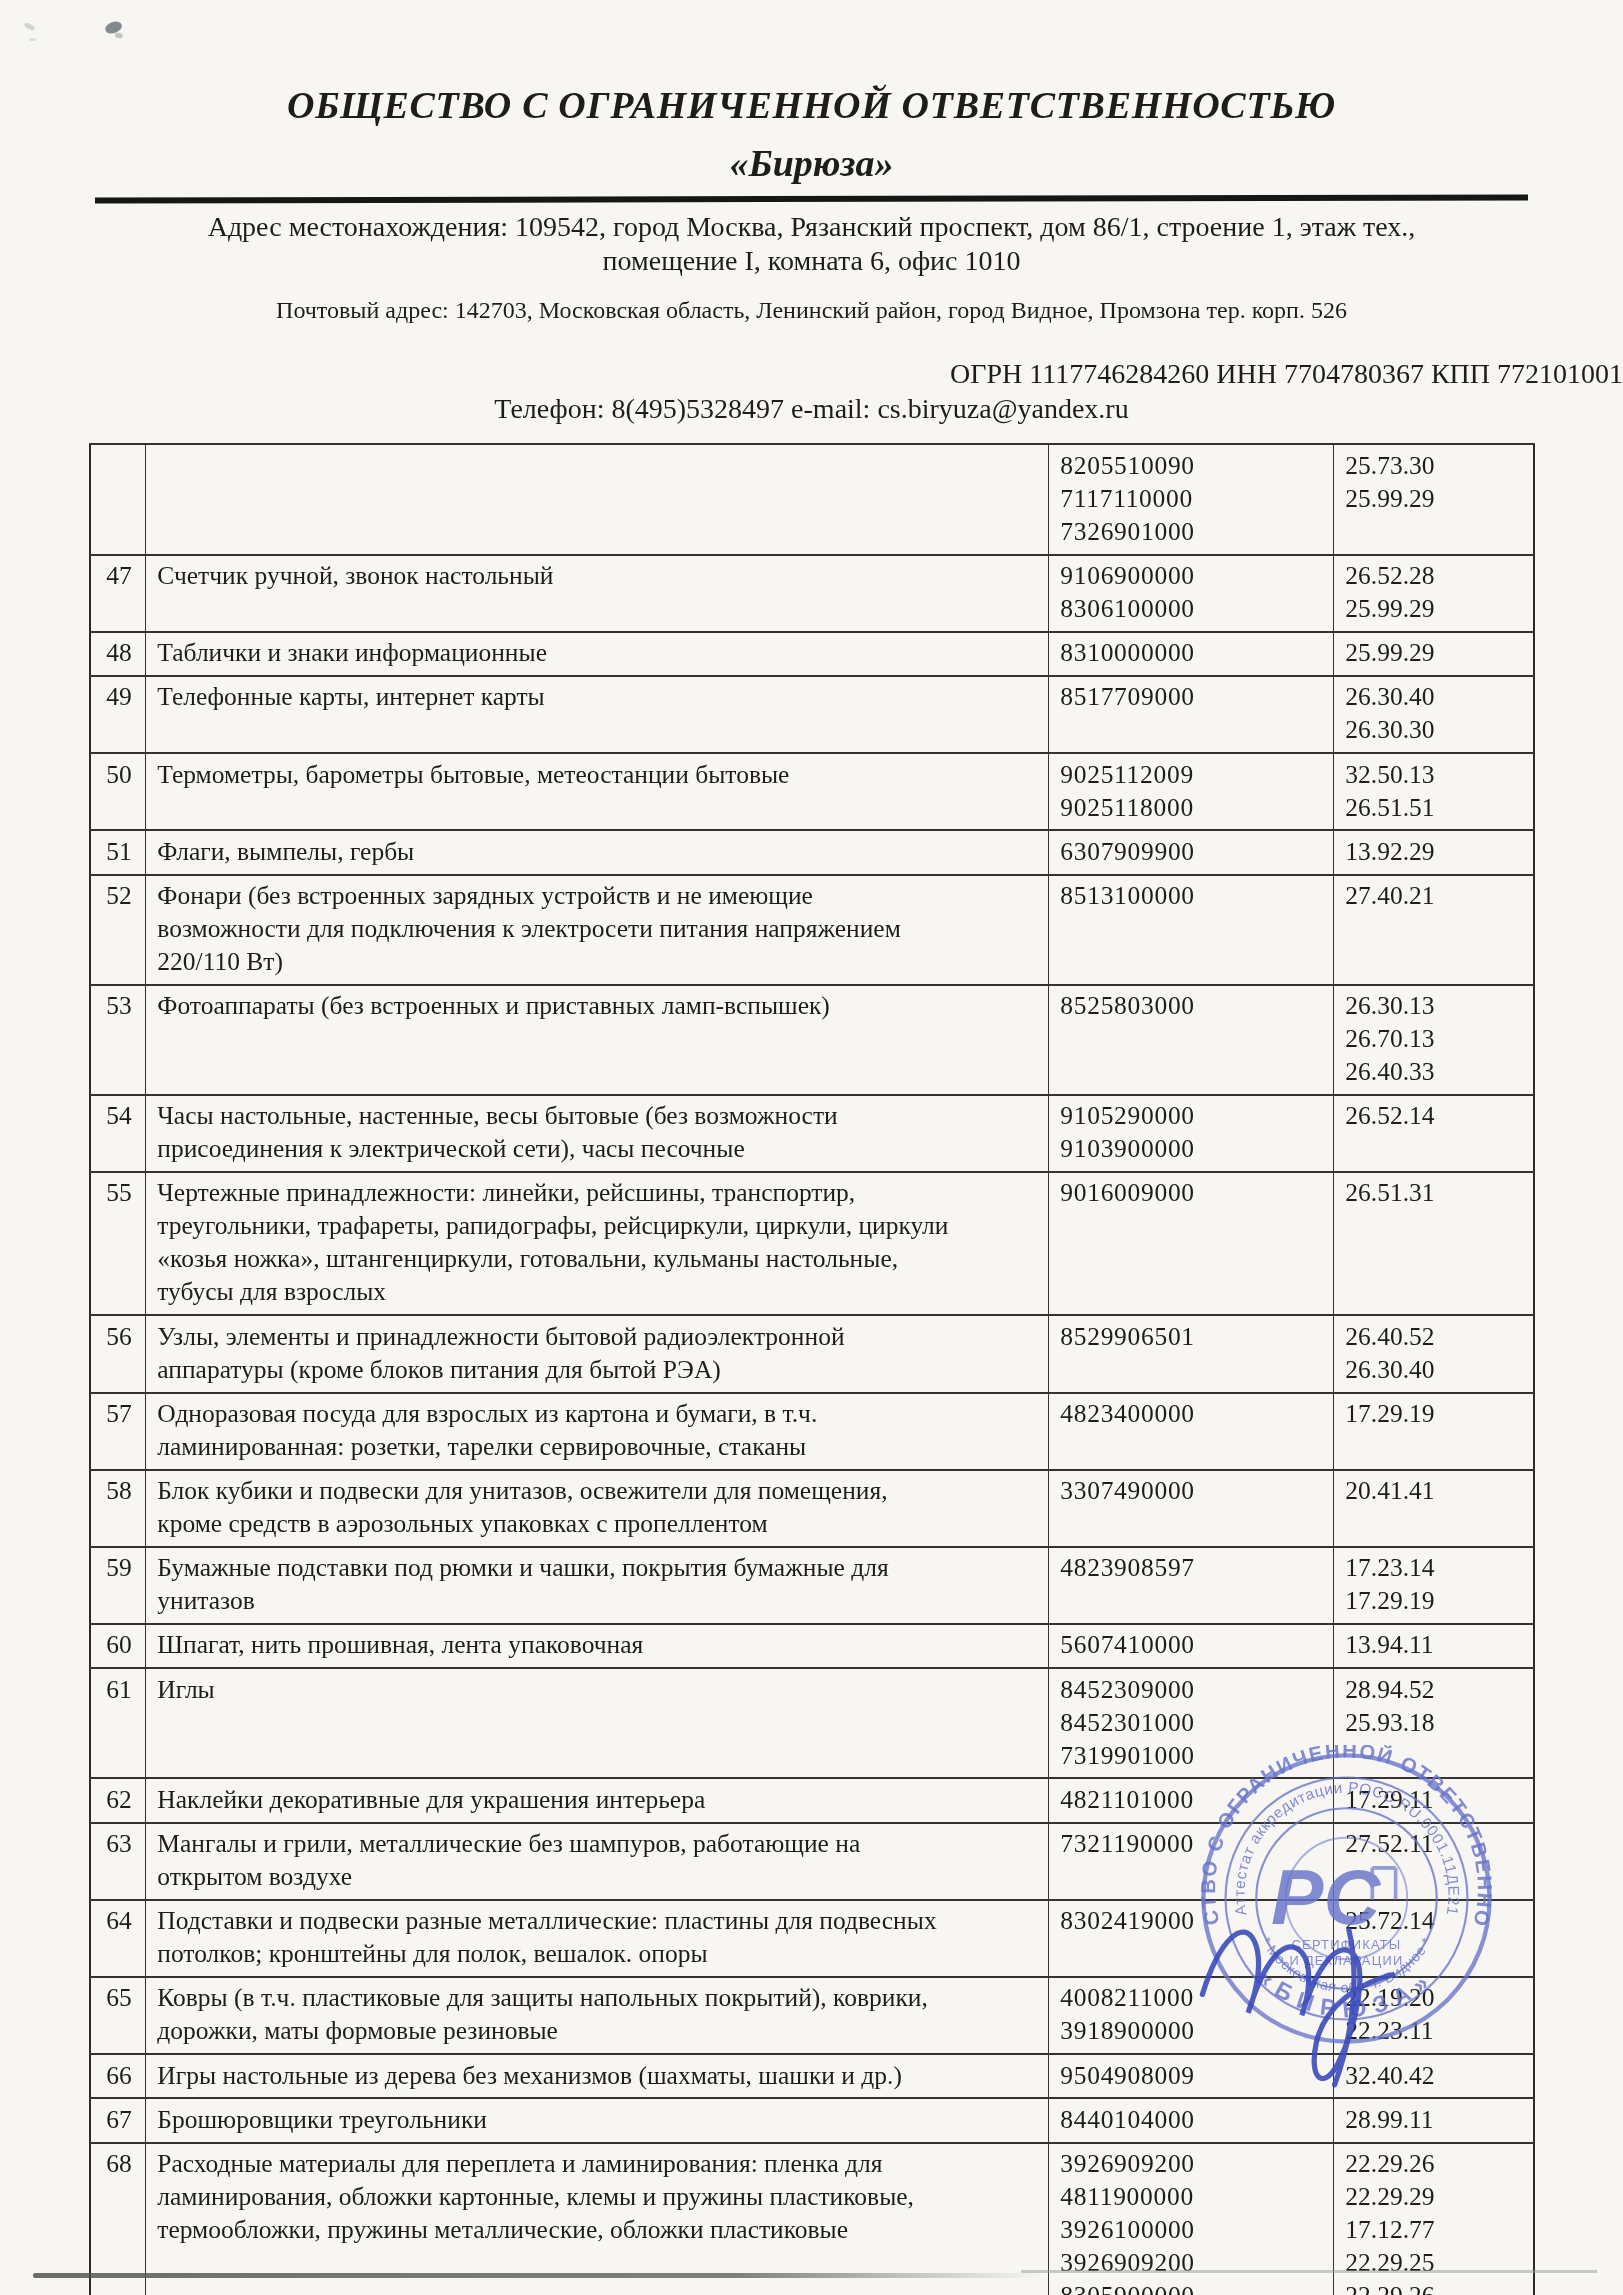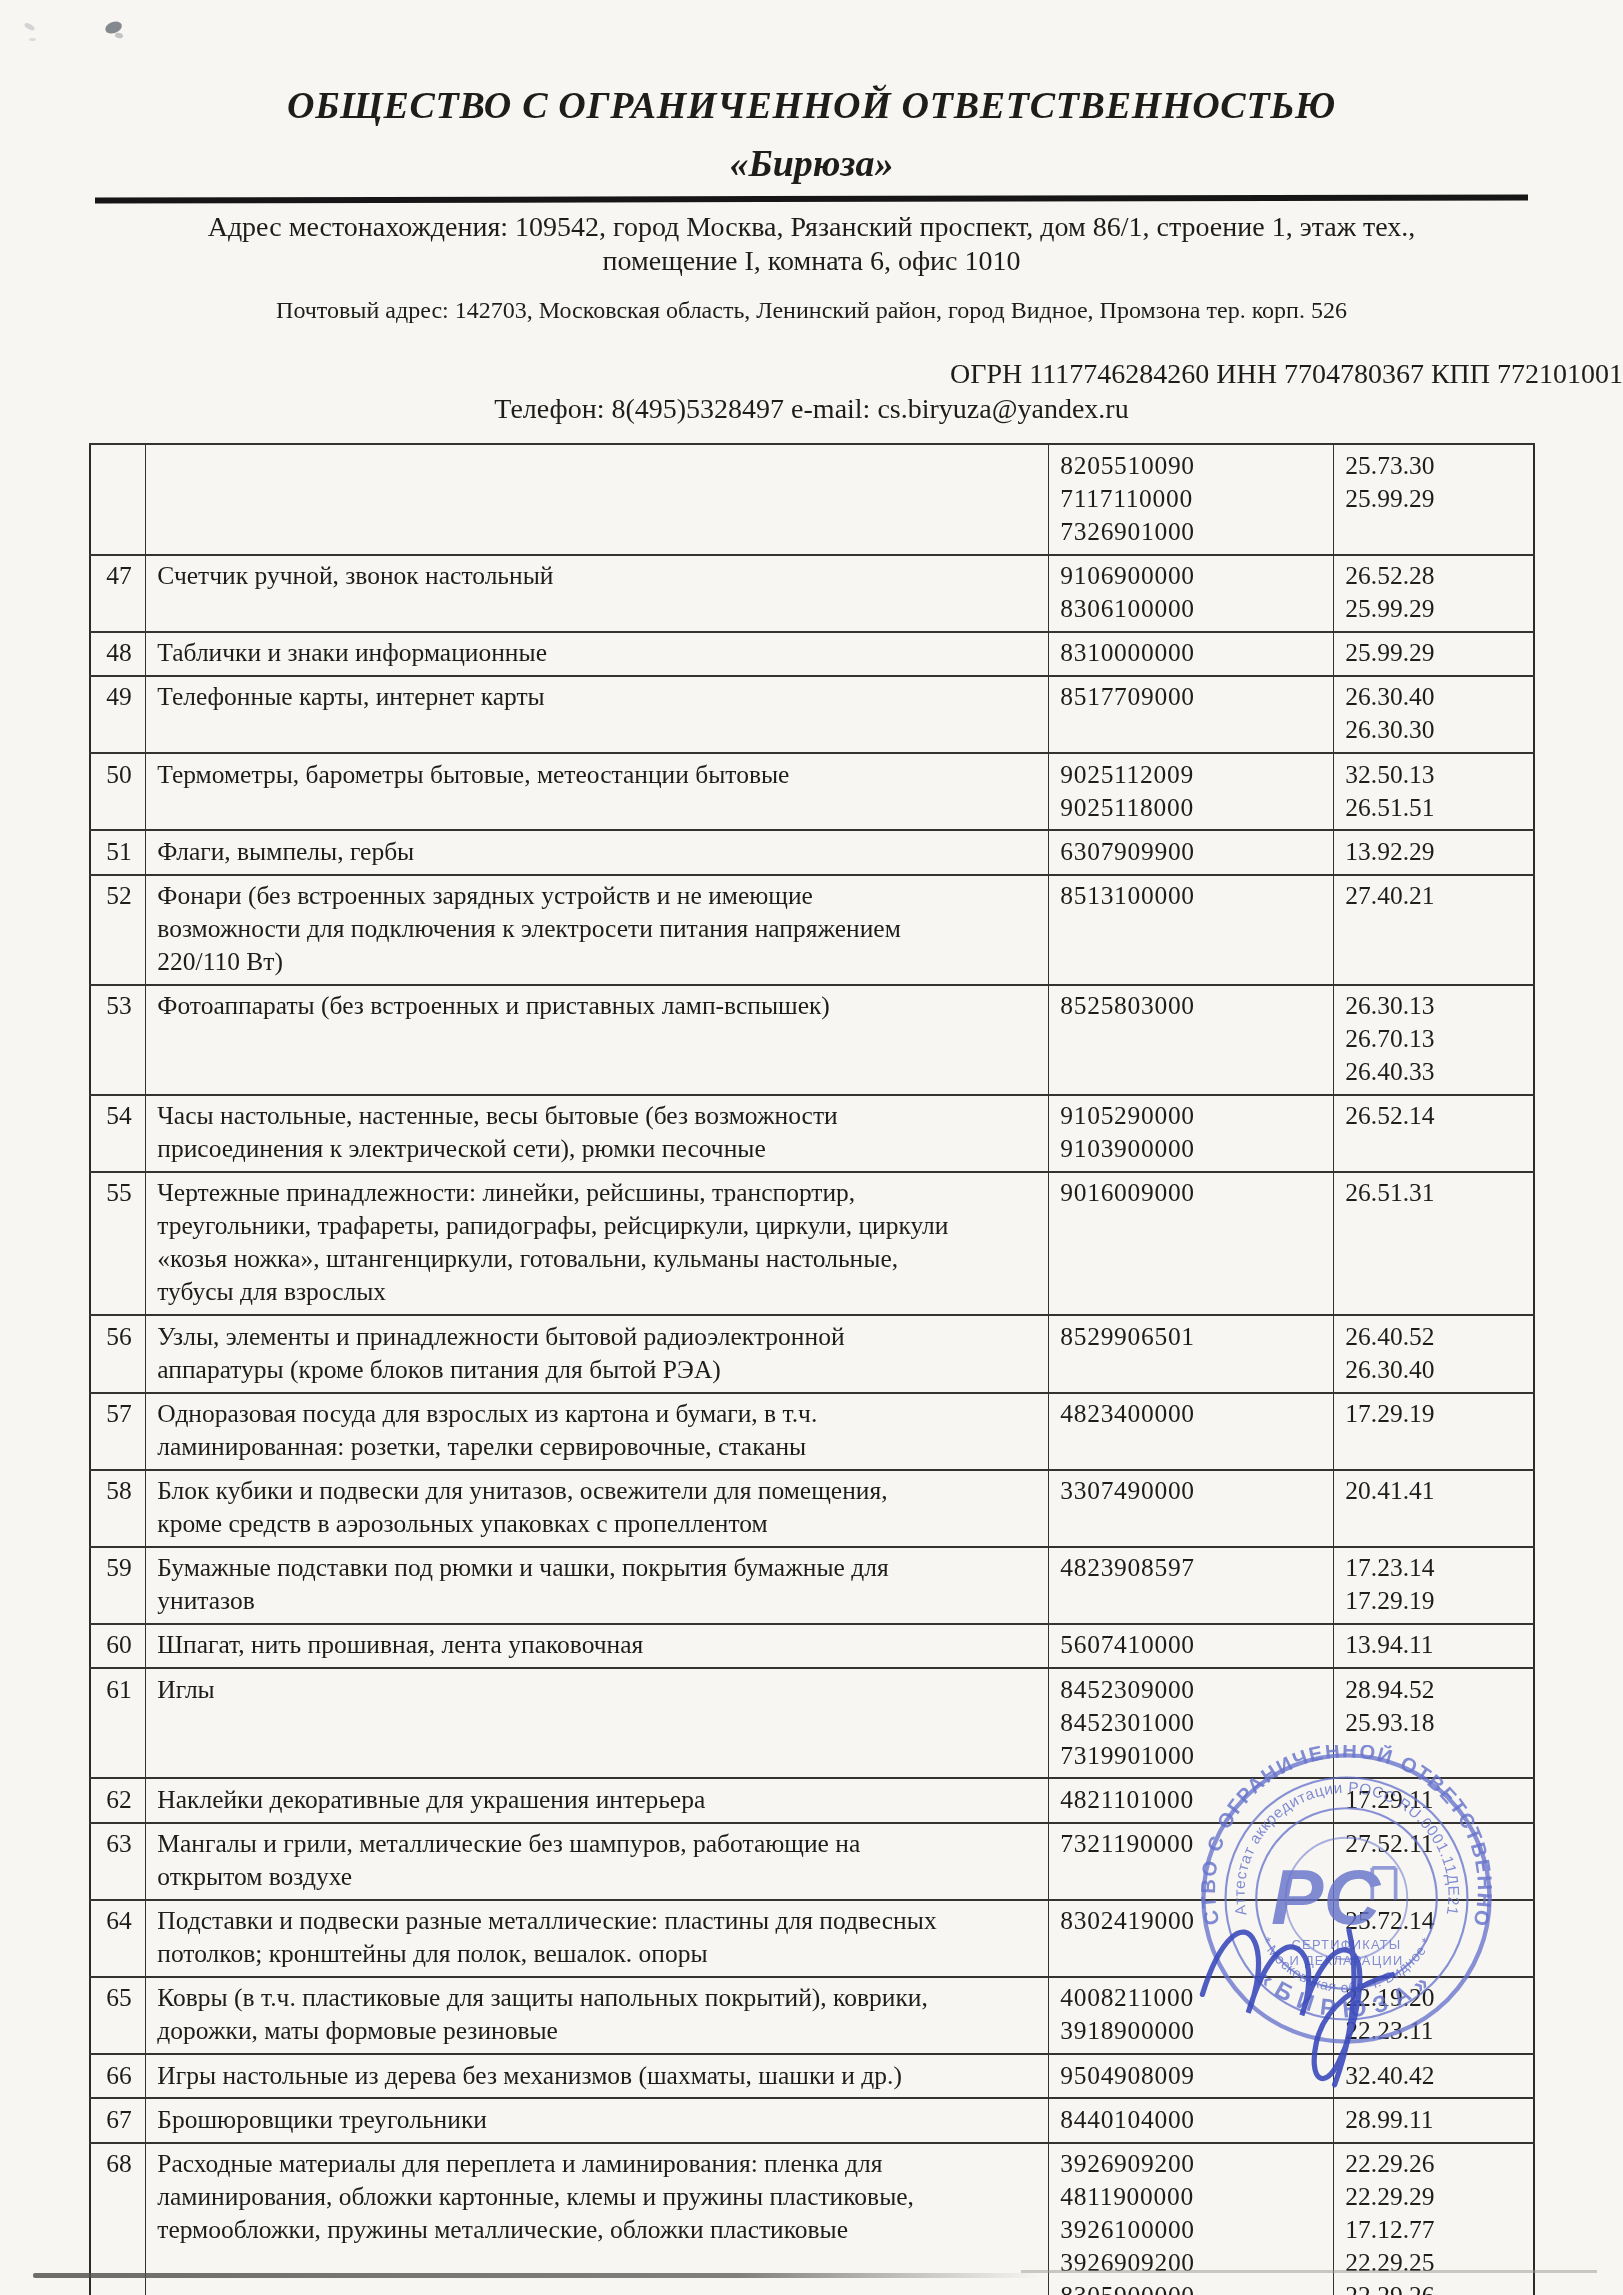--- a/index.html
+++ b/index.html
@@ -181,21 +181,21 @@
     <td class="cell-desc">Фотоаппараты (без встроенных и приставных ламп-вспышек)</td>
     <td class="cell-code">8525803000</td>
     <td class="cell-okpd">26.30.13
 26.70.13
 26.40.33</td>
   </tr>
 
   <tr>
     <td class="cell-num">54</td>
     <td class="cell-desc">Часы настольные, настенные, весы бытовые (без возможности
-присоединения к электрической сети), рюмки песочные</td>
+присоединения к электрической сети), часы песочные</td>
     <td class="cell-code">9105290000
 9103900000</td>
     <td class="cell-okpd">26.52.14</td>
   </tr>
 
   <tr>
     <td class="cell-num">55</td>
     <td class="cell-desc">Чертежные принадлежности: линейки, рейсшины, транспортир,
 треугольники, трафареты, рапидографы, рейсциркули, циркули, циркули
 «козья ножка», штангенциркули, готовальни, кульманы настольные,

